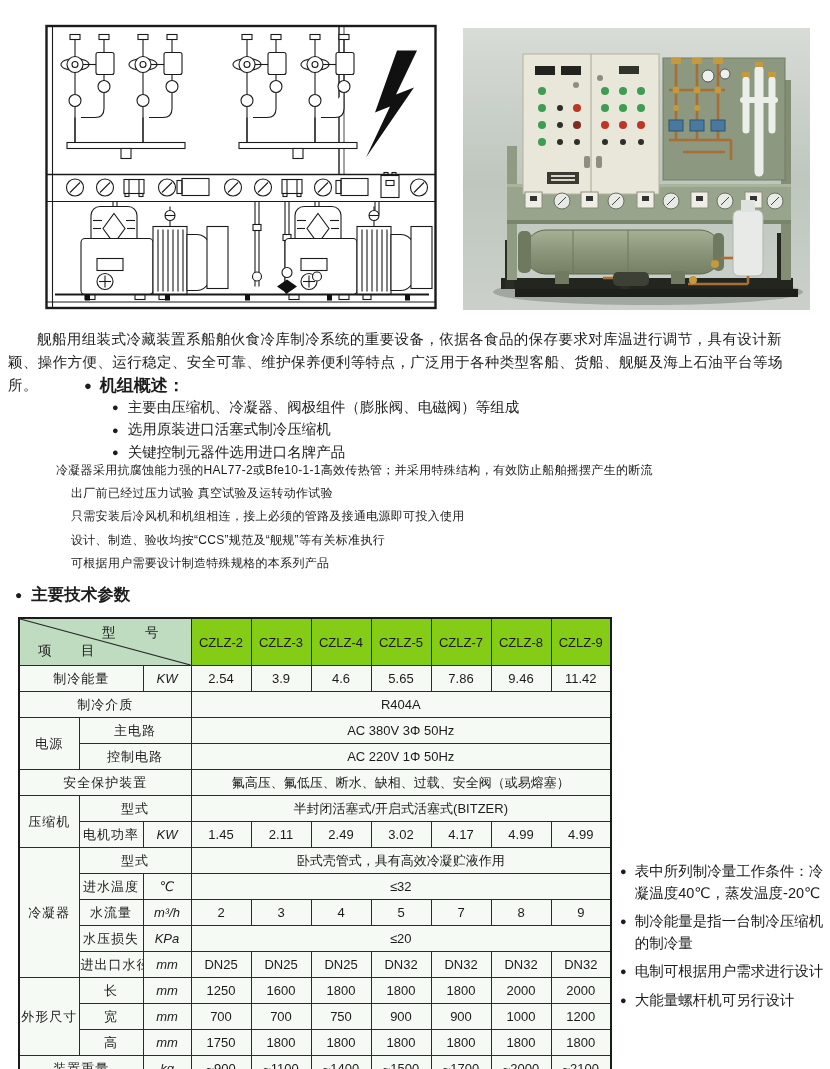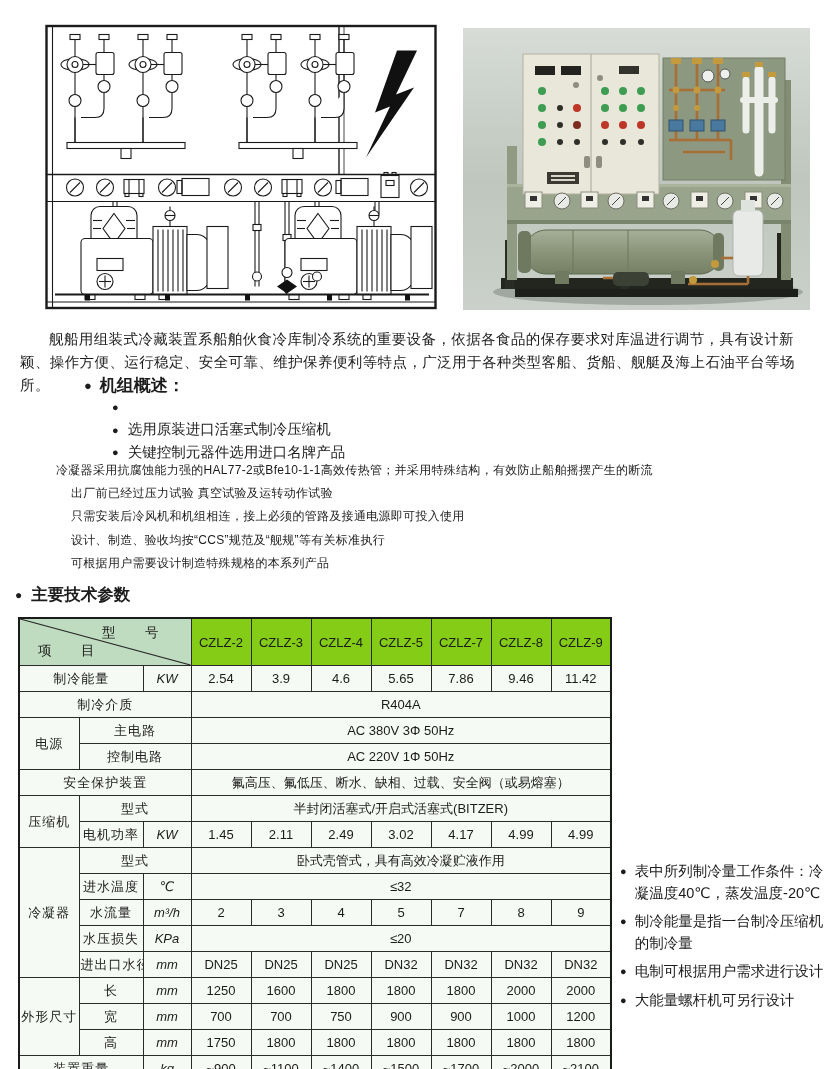--- a/index.html
+++ b/index.html
@@ -4,21 +4,21 @@
 <style>
   html,body{margin:0;padding:0;}
   body{width:830px;height:1069px;background:#ffffff;font-family:"Liberation Sans","DejaVu Sans",sans-serif;color:#1c1c1c;position:relative;overflow:hidden;}
   .abs{position:absolute;}
 
   
   .drawing{left:45px;top:24px;width:392px;height:286px;}
   .photo{left:463px;top:28px;width:347px;height:282px;}
 
   
-  .intro{left:20px;top:328px;width:786px;font-size:14.5px;line-height:23px;text-indent:2em;letter-spacing:0.4px;margin:0;}
+  .intro{left:8px;top:328px;width:786px;font-size:14.5px;line-height:23px;text-indent:2em;letter-spacing:0.4px;margin:0;}
 
   
   .ov-head{left:84px;top:374px;font-size:17px;font-weight:bold;display:flex;align-items:center;}
   .ov-head .nb{font-size:13px;margin-right:8px;}
   .ov-list{left:112px;top:396px;font-size:14.5px;}
   .ov-list .li{display:flex;align-items:center;height:22.5px;}
   .ov-list .nb{font-size:11px;margin-right:9px;}
   .ov-lines{left:56px;top:459px;font-size:12px;line-height:23.2px;letter-spacing:0.3px;}
   .ov-lines .ln+.ln{padding-left:15px;}
 
@@ -333,20 +333,21 @@
 
 <p class="abs intro">舰船用组装式冷藏装置系船舶伙食冷库制冷系统的重要设备，依据各食品的保存要求对库温进行调节，具有设计新颖、操作方便、运行稳定、安全可靠、维护保养便利等特点，广泛用于各种类型客船、货船、舰艇及海上石油平台等场所。</p>
 
 <div class="abs ov-head">
   <span class="nb">●</span>
   <span>机组概述：</span>
 </div>
 <div class="abs ov-list">
   <div class="li">
       <span class="nb">●</span>
+      <span>主要由压缩机、冷凝器、阀极组件（膨胀阀、电磁阀）等组成</span>
     </div>
   <div class="li">
       <span class="nb">●</span>
       <span>选用原装进口活塞式制冷压缩机</span>
     </div>
   <div class="li">
       <span class="nb">●</span>
       <span>关键控制元器件选用进口名牌产品</span>
     </div>
 </div>

